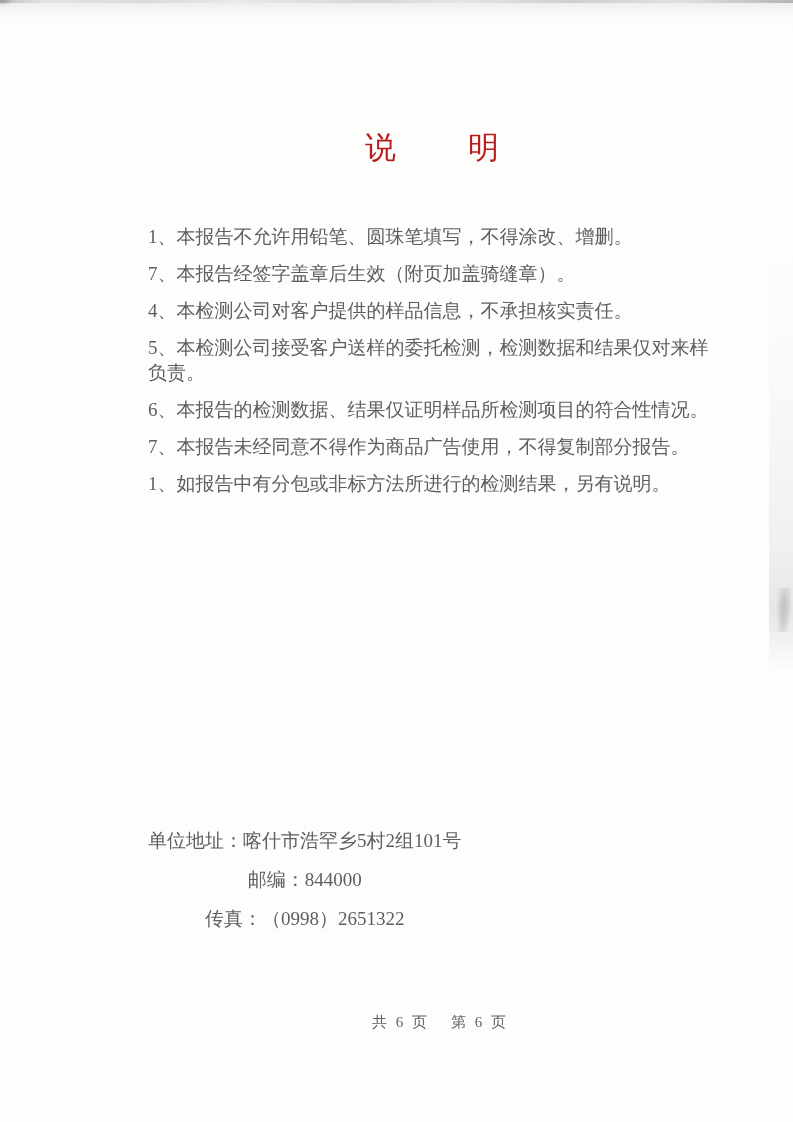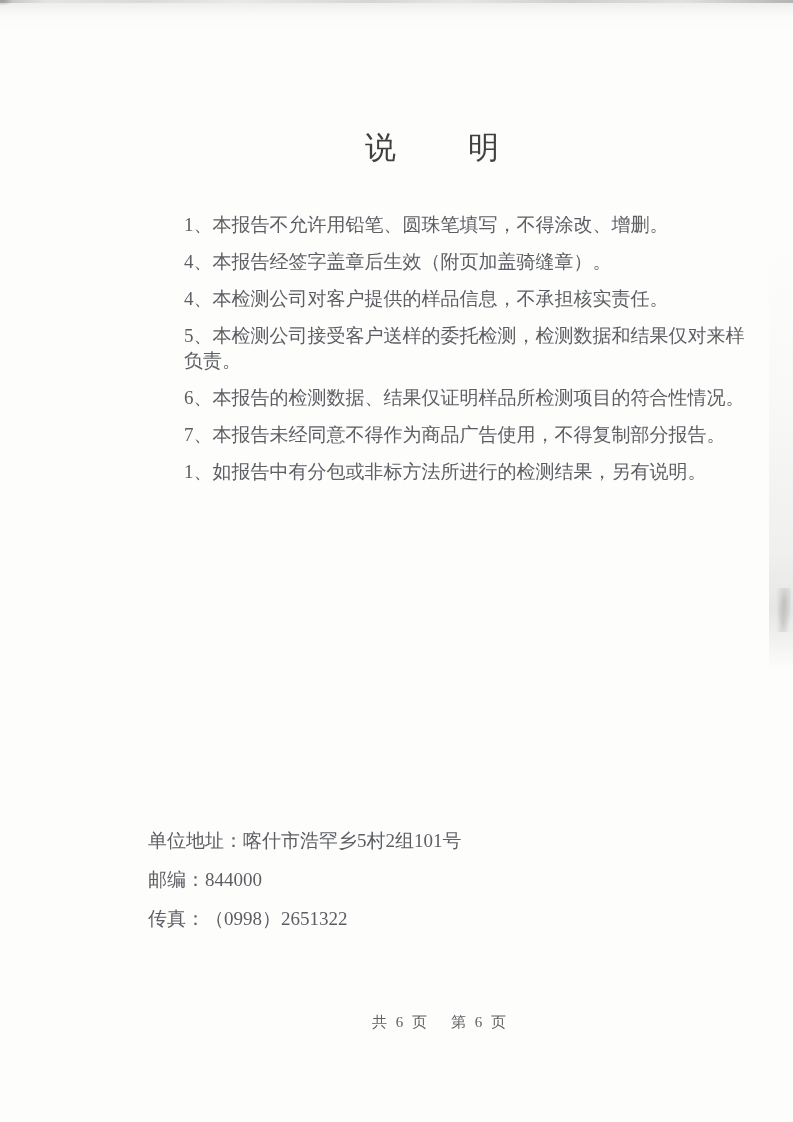--- a/index.html
+++ b/index.html
@@ -56,39 +56,39 @@
   .title {
     position: absolute;
     left: 365px;
     top: 128px;
     margin: 0;
     font-size: 31px;
     font-weight: 400;
     line-height: 40px;
     letter-spacing: 72px;
     white-space: nowrap;
-    color: #404040;
+    color: #b91c1c;
   }
   .notes {
     position: absolute;
     left: 148px;
-    top: 212px;
-    margin-left: 36px;
+    top: 224px;
   }
   .note {
     margin: 0 0 12px 0;
     font-size: 19px;
     line-height: 25px;
     white-space: pre;     
     letter-spacing: 0;
   }
   .contact {
     position: absolute;
     left: 148px;
     top: 830px;
+    text-align: center;
   }
   .contact p {
     margin: 0 0 17px 0;
     font-size: 19px;
     line-height: 22px;
     white-space: pre;
   }
   .footer {
     position: absolute;
     left: 372px;
@@ -111,21 +111,21 @@
   <div class="top-edge-line"></div>
   <div class="top-edge-wash"></div>
   <div class="corner-mark"></div>
   <div class="right-edge-smudge"></div>
   <div class="right-edge-marks"></div>
 
   <h1 class="title">说明</h1>
 
   <div class="notes">
     <p class="note">1、本报告不允许用铅笔、圆珠笔填写，不得涂改、增删。</p>
-    <p class="note">4、本报告经签字盖章后生效（附页加盖骑缝章）。</p>
+    <p class="note">7、本报告经签字盖章后生效（附页加盖骑缝章）。</p>
     <p class="note">4、本检测公司对客户提供的样品信息，不承担核实责任。</p>
     <p class="note">5、本检测公司接受客户送样的委托检测，检测数据和结果仅对来样
 负责。</p>
     <p class="note">6、本报告的检测数据、结果仅证明样品所检测项目的符合性情况。</p>
     <p class="note">7、本报告未经同意不得作为商品广告使用，不得复制部分报告。</p>
     <p class="note">1、如报告中有分包或非标方法所进行的检测结果，另有说明。</p>
   </div>
 
   <div class="contact">
     <p>单位地址：喀什市浩罕乡5村2组101号</p>

